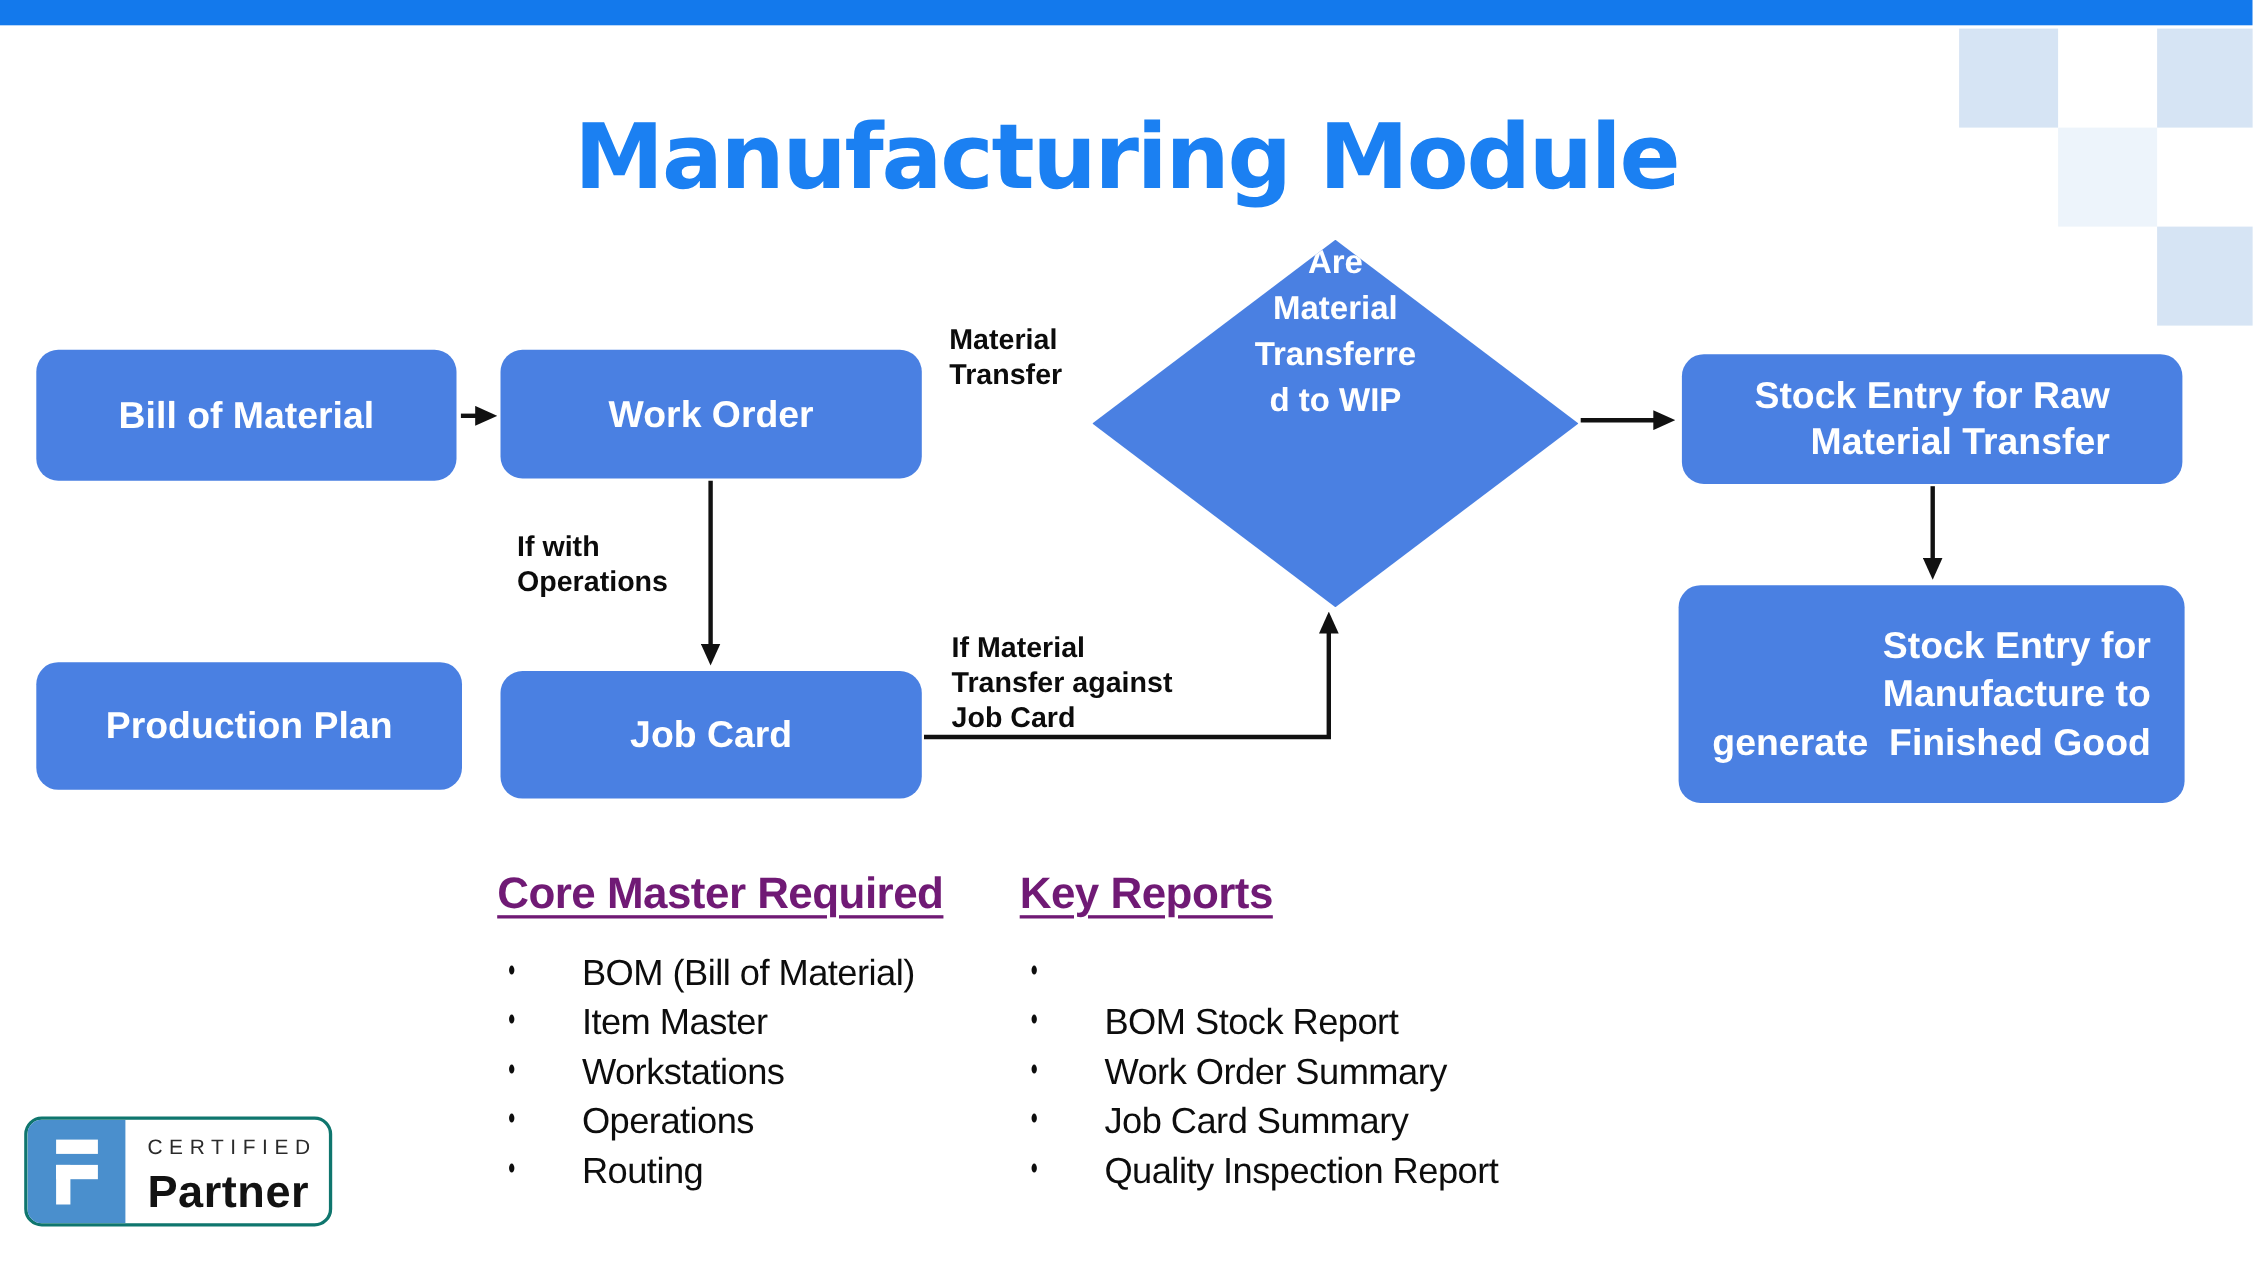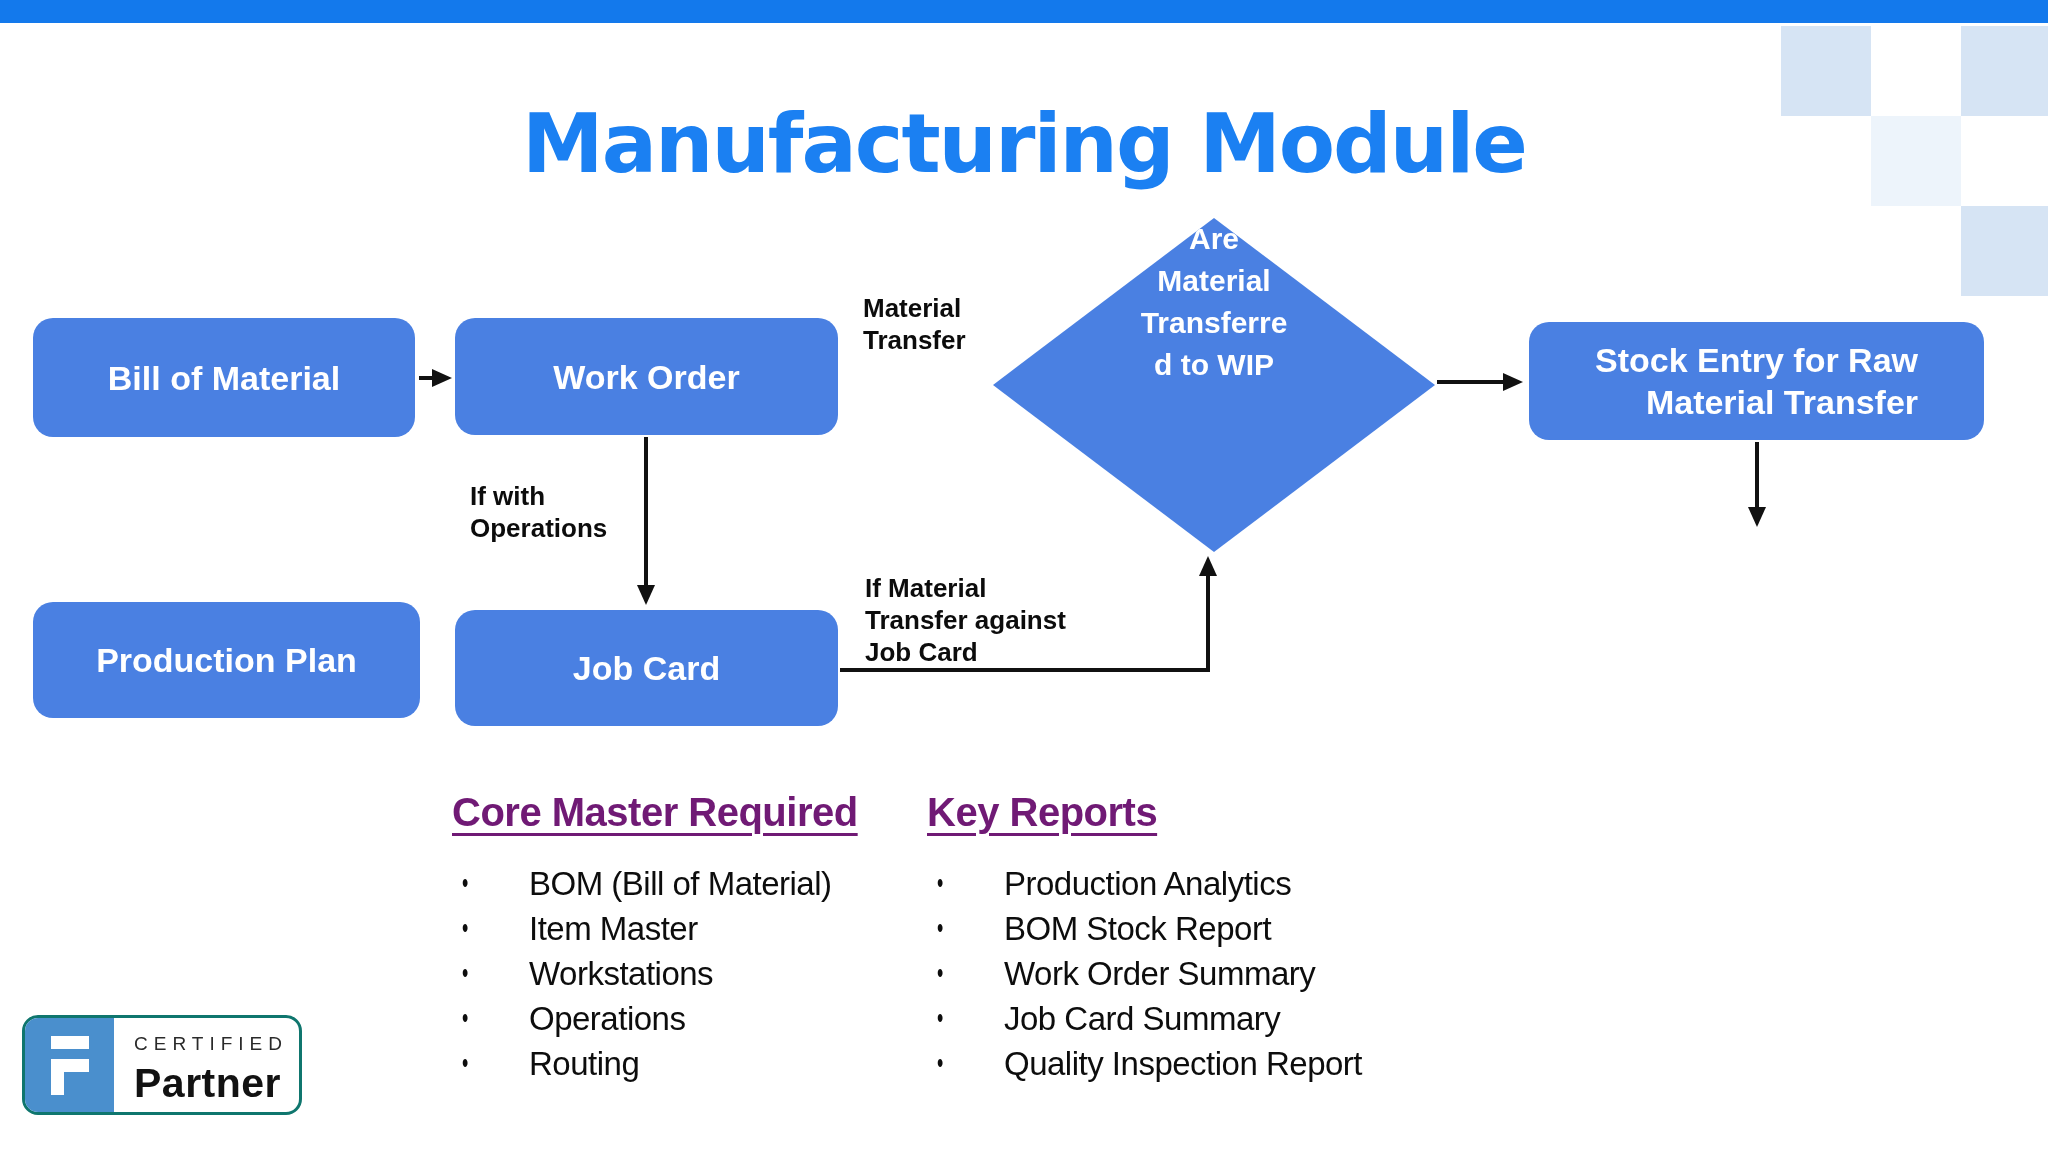--- a/index.html
+++ b/index.html
@@ -96,20 +96,25 @@
   <div class="node node-raw">
     <span>Stock Entry for Raw
 Material Transfer</span>
   </div>
   <div class="node node-production">
     <span>Production Plan</span>
   </div>
   <div class="node node-job">
     <span>Job Card</span>
   </div>
+  <div class="node node-finished">
+    <span>Stock Entry for
+Manufacture to
+generate  Finished Good</span>
+  </div>
 
   <div class="diamond">
     <span>Are
 Material
 Transferre
 d to WIP</span>
   </div>
 
   <div class="edge-label lbl-material">Material
 Transfer</div>
@@ -143,21 +148,20 @@
         <span class="item-text">Routing</span>
       </div>
     </div>
   </div>
 
   <div class="list list-reports">
     <div class="list-heading">Key Reports</div>
     <div class="list-rows">
       <div class="list-row">
         <span class="bullet">•</span>
-        <span class="item-text">Production Analytics</span>
       </div>
       <div class="list-row">
         <span class="bullet">•</span>
         <span class="item-text">BOM Stock Report</span>
       </div>
       <div class="list-row">
         <span class="bullet">•</span>
         <span class="item-text">Work Order Summary</span>
       </div>
       <div class="list-row">

